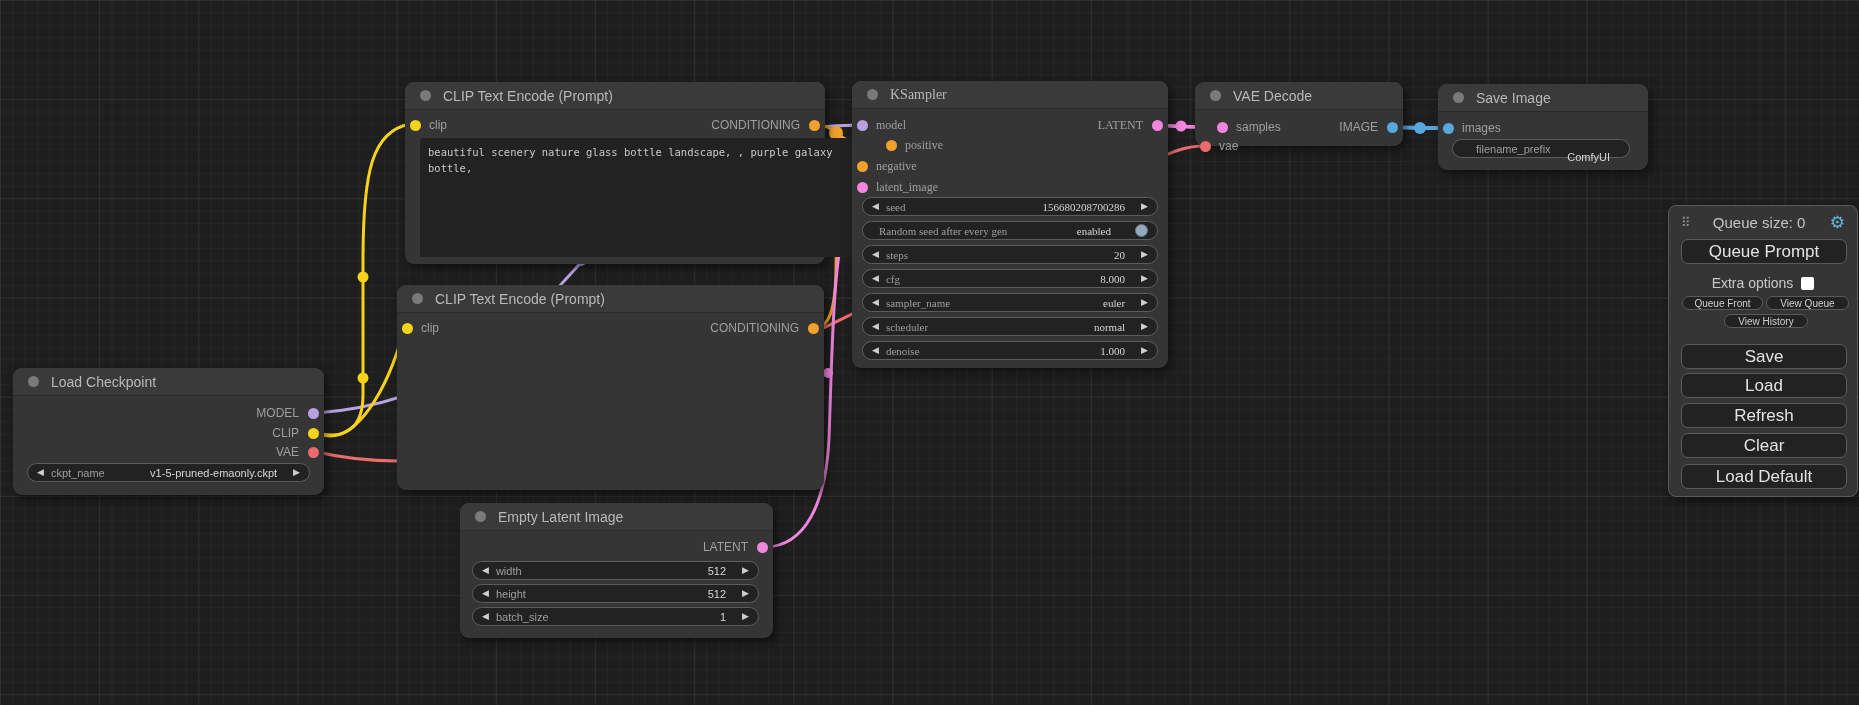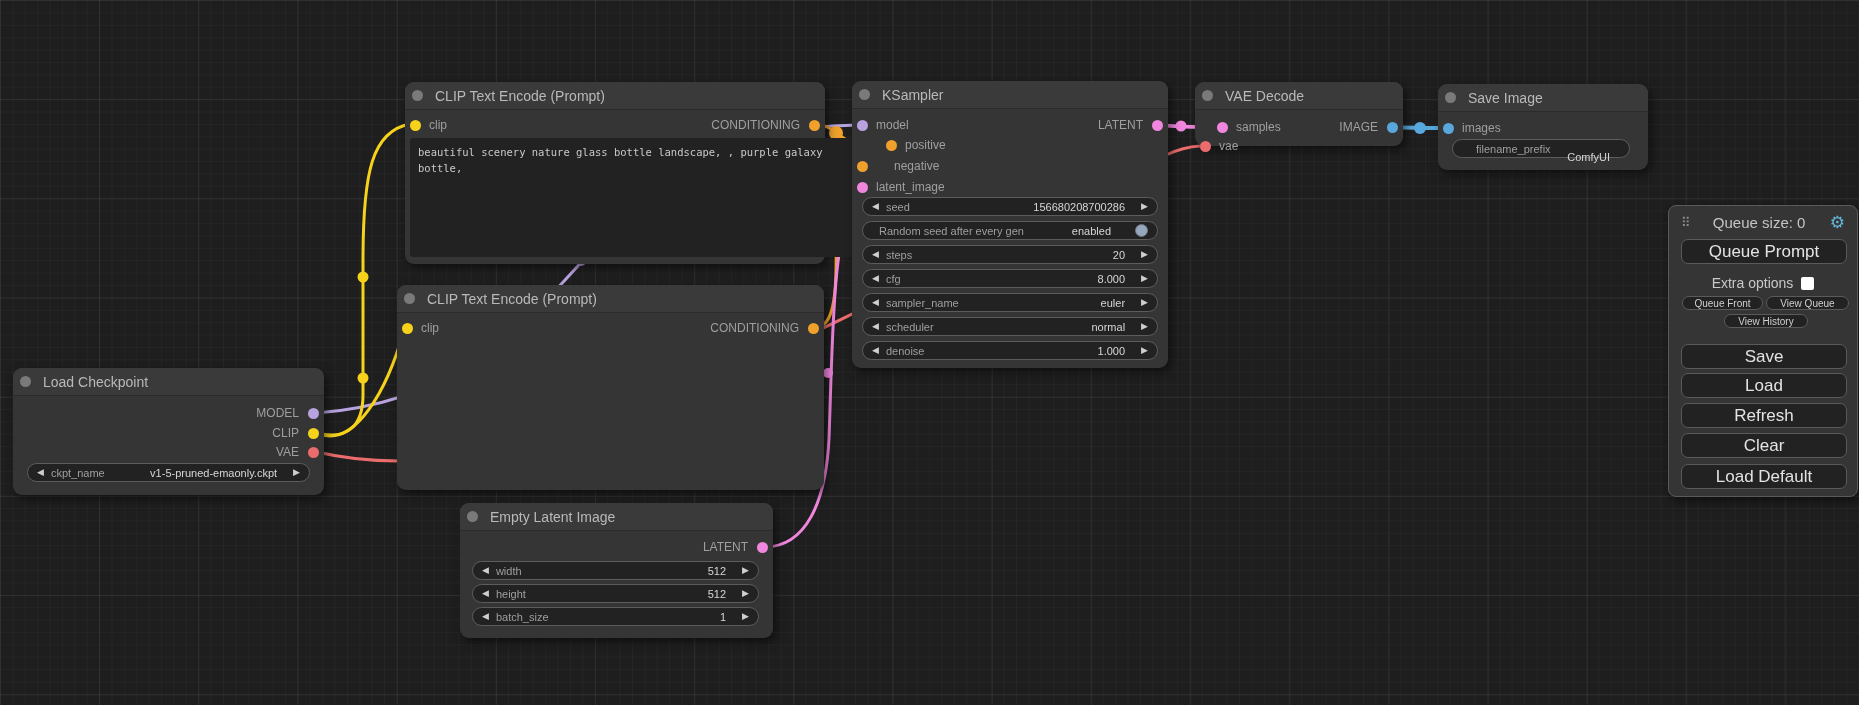--- a/index.html
+++ b/index.html
@@ -14,21 +14,21 @@
       linear-gradient(90deg, rgba(255,255,255,0.028) 1px, transparent 1px);
     background-size:99.2px 99.2px, 99.2px 99.2px, 12.4px 12.4px, 12.4px 12.4px;
     position:relative;
   }
   #wires{ position:absolute; left:0; top:0; width:1859px; height:705px; z-index:1; }
   .node{
     position:absolute; background:#353535; border-radius:9px;
     box-shadow:3px 4px 10px rgba(0,0,0,0.5); z-index:2;
   }
   .node-title{
-    height:28px; display:flex; align-items:center; padding-left:7px;
+    height:28px; display:flex; align-items:center; padding-left:15px;
     color:#b9b9b9; font-size:14px; background:#3a3a3a; border-radius:9px 9px 0 0;
     border-bottom:1px solid rgba(0,0,0,0.25);
   }
   .title-dot{ width:11px; height:11px; border-radius:50%; background:#7a7a7a; margin-right:12px; flex:0 0 auto; }
   .slot{ position:absolute; display:flex; align-items:center; height:14px; font-size:12px; color:#9f9f9f; white-space:nowrap; }
   .slot-dot{ width:11px; height:11px; border-radius:50%; flex:0 0 auto; }
   .slot.in .slot-dot{ margin-right:8px; }
   .slot.out .slot-dot{ margin-left:9px; }
   .pill{
     position:absolute; background:#222222; border:1px solid #5c5c5c; border-radius:10px;
@@ -118,52 +118,52 @@
     <span>CLIP Text Encode (Prompt)</span>
   </div>
   <div class="slot in" style="top:36px; left:5px;">
     <span class="slot-dot" style="background-color: rgb(246, 210, 27);"></span>
     <span>clip</span>
   </div>
   <div class="slot out" style="top:36px; right:5px;">
     <span>CONDITIONING</span>
     <span class="slot-dot" style="background-color: rgb(240, 161, 44);"></span>
   </div>
-  <div class="textbox" style="left:5px; top:56px; width:458px; height:119px;">beautiful scenery nature glass bottle landscape, , purple galaxy bottle,</div>
+  <div class="textbox" style="left:15px; top:56px; width:458px; height:119px;">beautiful scenery nature glass bottle landscape, , purple galaxy bottle,</div>
 </div>
 
 <div class="node" style="left:397px; top:285px; width:427px; height:205px;">
   <div class="node-title">
     <span class="title-dot"></span>
     <span>CLIP Text Encode (Prompt)</span>
   </div>
   <div class="slot in" style="top:36px; left:5px;">
     <span class="slot-dot" style="background-color: rgb(246, 210, 27);"></span>
     <span>clip</span>
   </div>
   <div class="slot out" style="top:36px; right:5px;">
     <span>CONDITIONING</span>
     <span class="slot-dot" style="background-color: rgb(240, 161, 44);"></span>
   </div>
 </div>
 
-<div class="node" style="left:852px; top:81px; width:316px; height:287px;">
+<div class="node" style="left:852px; top:81px; width:316px; height:287px;font-family:Liberation Serif, serif;">
   <div class="node-title">
     <span class="title-dot"></span>
     <span>KSampler</span>
   </div>
   <div class="slot in" style="top:37px; left:5px;">
     <span class="slot-dot" style="background-color: rgb(184, 163, 224);"></span>
     <span>model</span>
   </div>
   <div class="slot in" style="top:57px; left:2px;padding-left:32px;">
     <span class="slot-dot" style="background-color: rgb(240, 161, 44);"></span>
     <span>positive</span>
   </div>
-  <div class="slot in" style="top:78px; left:5px;gap:18px;">
+  <div class="slot in" style="top:78px; left:5px;">
     <span class="slot-dot" style="background-color: rgb(240, 161, 44);"></span>
     <span>negative</span>
   </div>
   <div class="slot in" style="top:99px; left:5px;">
     <span class="slot-dot" style="background-color: rgb(241, 134, 222);"></span>
     <span>latent_image</span>
   </div>
   <div class="slot out" style="top:37px; right:5px;">
     <span>LATENT</span>
     <span class="slot-dot" style="background-color: rgb(241, 134, 222);"></span>

